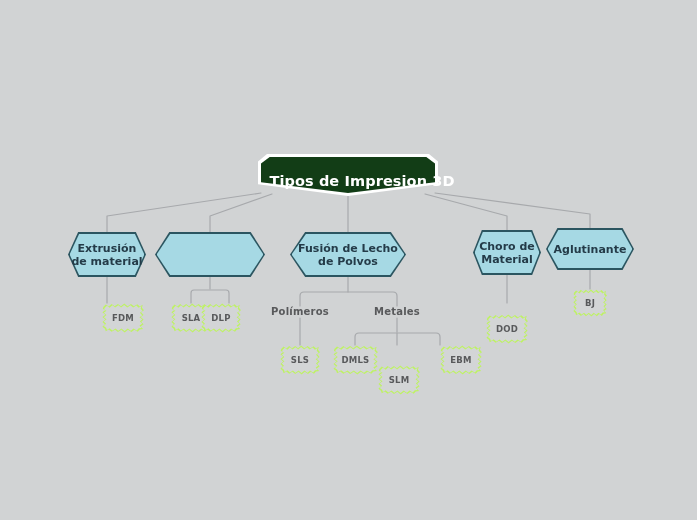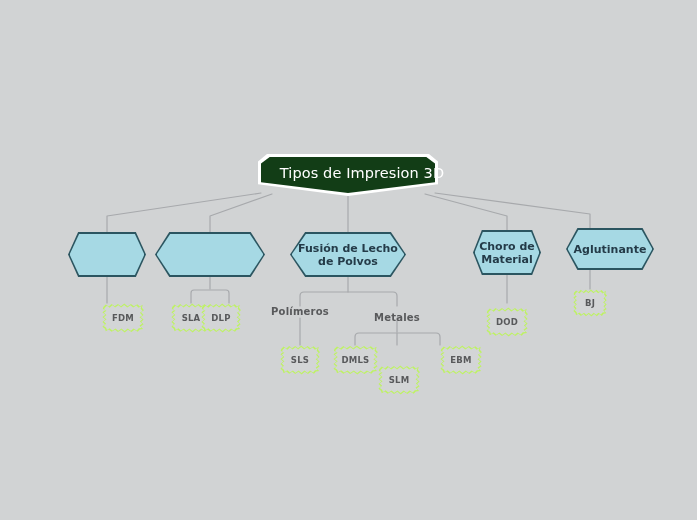--- a/index.html
+++ b/index.html
@@ -53,28 +53,28 @@
   .root-inner {
     position: absolute;
     left: 3px; top: 3px;
     width: 174px; height: 36px;
     background: #123d16;
     -webkit-clip-path: polygon(0% 18%, 5% 0%, 95% 0%, 100% 18%, 100% 70%, 50% 100%, 0% 70%);
     clip-path: polygon(0% 18%, 5% 0%, 95% 0%, 100% 18%, 100% 70%, 50% 100%, 0% 70%);
   }
   .root-label {
     position: absolute;
-    left: 0; top: 0;
+    left: 0; top: 8px;
     width: 208px; height: 38px;
     display: flex;
     align-items: center;
     justify-content: center;
     color: #ffffff;
     font-size: 14.5px;
-    font-weight: normal;
+    font-weight: bold;
     letter-spacing: 0.1px;
     white-space: nowrap;
   }
 
   
   .hex {
     background: #2b5560;
     -webkit-clip-path: polygon(13% 0%, 87% 0%, 100% 50%, 87% 100%, 13% 100%, 0% 50%);
     clip-path: polygon(13% 0%, 87% 0%, 100% 50%, 87% 100%, 13% 100%, 0% 50%);
   }
@@ -202,46 +202,48 @@
   </svg>
 
   <div class="root-wrap">
     <div class="root-outer"></div>
     <div class="root-inner"></div>
     <div class="root-label">Tipos de Impresion 3D</div>
   </div>
 
   <div class="node hex" style="left:68px; top:232px; width:78px; height:45px;">
     <div class="hex-fill"></div>
+    <div class="hex-label">Extrusión
+de material</div>
   </div>
 
   <div class="node hex" style="left:155px; top:232px; width:110px; height:45px;">
     <div class="hex-fill"></div>
   </div>
 
   <div class="node hex" style="left:290px; top:232px; width:116px; height:45px;">
     <div class="hex-fill"></div>
     <div class="hex-label">Fusión de Lecho
 de Polvos</div>
   </div>
 
   <div class="node hex" style="left:473px; top:230px; width:68px; height:45px;">
     <div class="hex-fill"></div>
     <div class="hex-label">Choro de
 Material</div>
   </div>
 
-  <div class="node hex" style="left:546px; top:228px; width:88px; height:42px;margin-left:20px;">
+  <div class="node hex" style="left:546px; top:228px; width:88px; height:42px;">
     <div class="hex-fill"></div>
     <div class="hex-label">Aglutinante</div>
   </div>
 
   <div class="plain" style="left:270px; top:306px; width:60px;">Polímeros</div>
 
-  <div class="plain" style="left:370px; top:306px; width:54px;margin-top:6px;">Metales</div>
+  <div class="plain" style="left:370px; top:306px; width:54px;">Metales</div>
 
   <div class="node burst" style="left:102px; top:303px; width:42px; height:30px;">
     <div class="burst-fill"></div>
     <div class="burst-label">FDM</div>
   </div>
 
   <div class="node burst" style="left:171px; top:303px; width:40px; height:30px;">
     <div class="burst-fill"></div>
     <div class="burst-label">SLA</div>
   </div>
@@ -264,21 +266,21 @@
   <div class="node burst" style="left:378px; top:365px; width:42px; height:30px;">
     <div class="burst-fill"></div>
     <div class="burst-label">SLM</div>
   </div>
 
   <div class="node burst" style="left:440px; top:345px; width:42px; height:30px;">
     <div class="burst-fill"></div>
     <div class="burst-label">EBM</div>
   </div>
 
-  <div class="node burst" style="left:486px; top:307px; width:42px; height:30px;">
+  <div class="node burst" style="left:486px; top:314px; width:42px; height:30px;">
     <div class="burst-fill"></div>
     <div class="burst-label">DOD</div>
   </div>
 
   <div class="node burst" style="left:573px; top:289px; width:34px; height:28px;">
     <div class="burst-fill"></div>
     <div class="burst-label">BJ</div>
   </div>
 
 </div>

